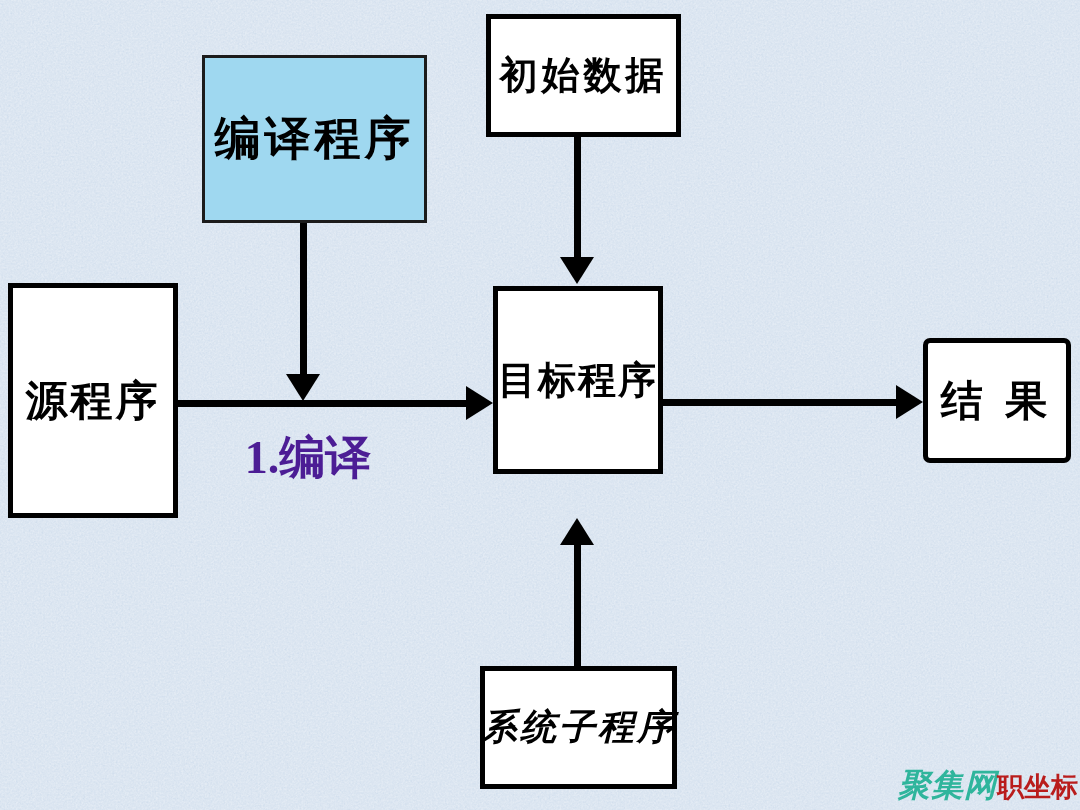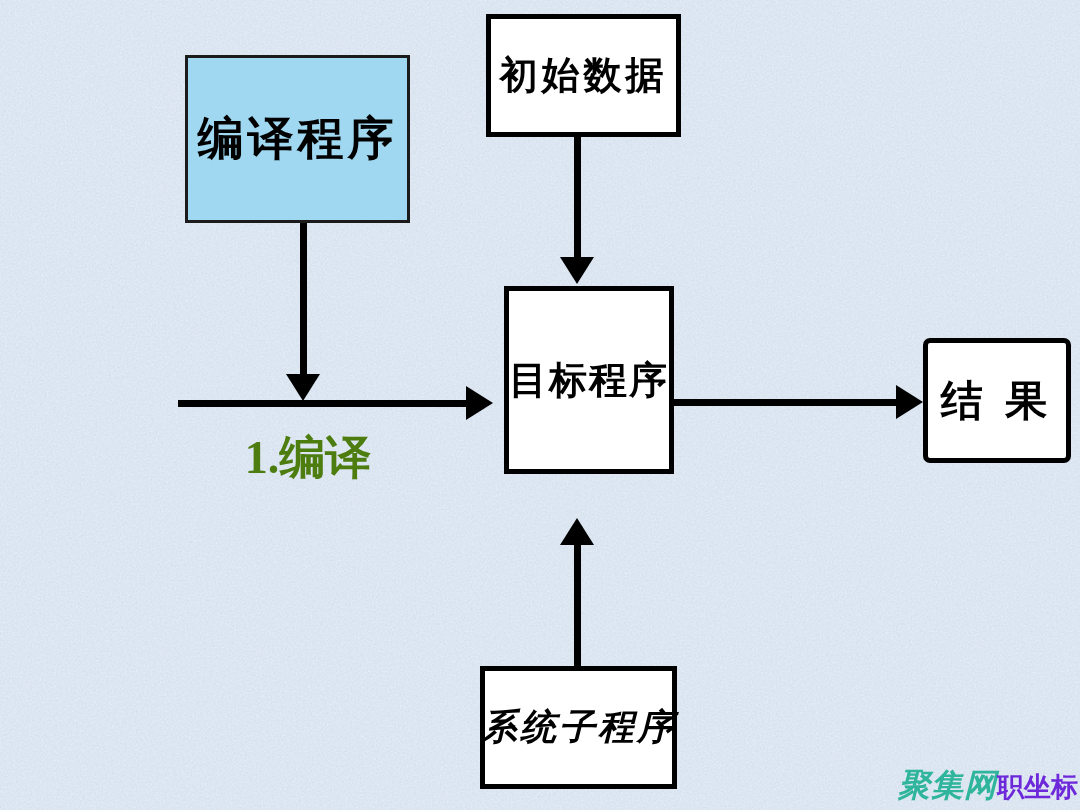--- a/index.html
+++ b/index.html
@@ -23,70 +23,70 @@
     background: #ffffff;
     border: 5px solid #000000;
     box-sizing: border-box;
     z-index: 2;
     color: #000;
     font-weight: bold;
     text-align: center;
     white-space: nowrap;
   }
   .node.compiler {
-    left: 185px; top: 55px; width: 225px; height: 168px;
+    left: 202px; top: 55px; width: 225px; height: 168px;
     background: #9fd8f0;
     border: 3px solid #1b1b1b;
     font-size: 46px; letter-spacing: 4px;
   }
   .node.initial-data {
     left: 486px; top: 14px; width: 195px; height: 123px;
     font-size: 38px; letter-spacing: 4px;
   }
   .node.source {
     left: 8px; top: 283px; width: 170px; height: 235px;
     font-size: 42px; letter-spacing: 3px;
   }
   .node.target {
-    left: 504px; top: 286px; width: 170px; height: 188px;
+    left: 493px; top: 286px; width: 170px; height: 188px;
     font-size: 38px; letter-spacing: 2px;
   }
   .node.result {
     left: 923px; top: 338px; width: 148px; height: 125px;
     font-size: 42px; letter-spacing: 6px; border-radius: 7px;
   }
   .node.system-sub {
     left: 480px; top: 666px; width: 197px; height: 123px;
     font-size: 36px; letter-spacing: 3px; font-style: italic;
   }
   .line { position: absolute; background: #000; z-index: 1; }
   .head { position: absolute; width: 0; height: 0; z-index: 1; }
   .head.right  { border-top: 17px solid transparent; border-bottom: 17px solid transparent; border-left: 27px solid #000; }
   .head.down   { border-left: 17px solid transparent; border-right: 17px solid transparent; border-top: 27px solid #000; }
   .head.up     { border-left: 17px solid transparent; border-right: 17px solid transparent; border-bottom: 27px solid #000; }
   .step-label {
     position: absolute; z-index: 3;
-    color: #4d7c0f;
+    color: #4c1d95;
     font-size: 46px; font-weight: bold;
     text-align: center; white-space: nowrap;
   }
   .step-label.one { left: 238px; top: 427px; width: 140px; }
   .step-label.two { left: 726px; top: 433px; width: 150px; }
   .watermark {
     position: absolute; left: 898px; top: 764px; z-index: 3;
     white-space: nowrap;
   }
   .watermark .brand {
     color: #2fb59c; font-weight: bold; font-style: italic;
     font-size: 32px;
     font-family: "Liberation Sans", "DejaVu Sans", sans-serif;
     letter-spacing: 1px;
   }
   .watermark .suffix {
-    color: #6d28d9; font-weight: bold;
+    color: #b91c1c; font-weight: bold;
     font-size: 27px;
     font-family: "Liberation Sans", "DejaVu Sans", sans-serif;
   }
 </style>
 </head>
 <body>
 
 <div id="stage">
 
   <svg class="texture" width="1080" height="810" aria-hidden="true">
@@ -99,20 +99,23 @@
   </svg>
 
   <div class="node compiler">
     <span>编译程序</span>
   </div>
 
   <div class="node initial-data">
     <span>初始数据</span>
   </div>
 
+  <div class="node source">
+    <span>源程序</span>
+  </div>
 
   <div class="node target">
     <span>目标程序</span>
   </div>
 
   <div class="node result">
     <span>结 果</span>
   </div>
 
   <div class="node system-sub">

